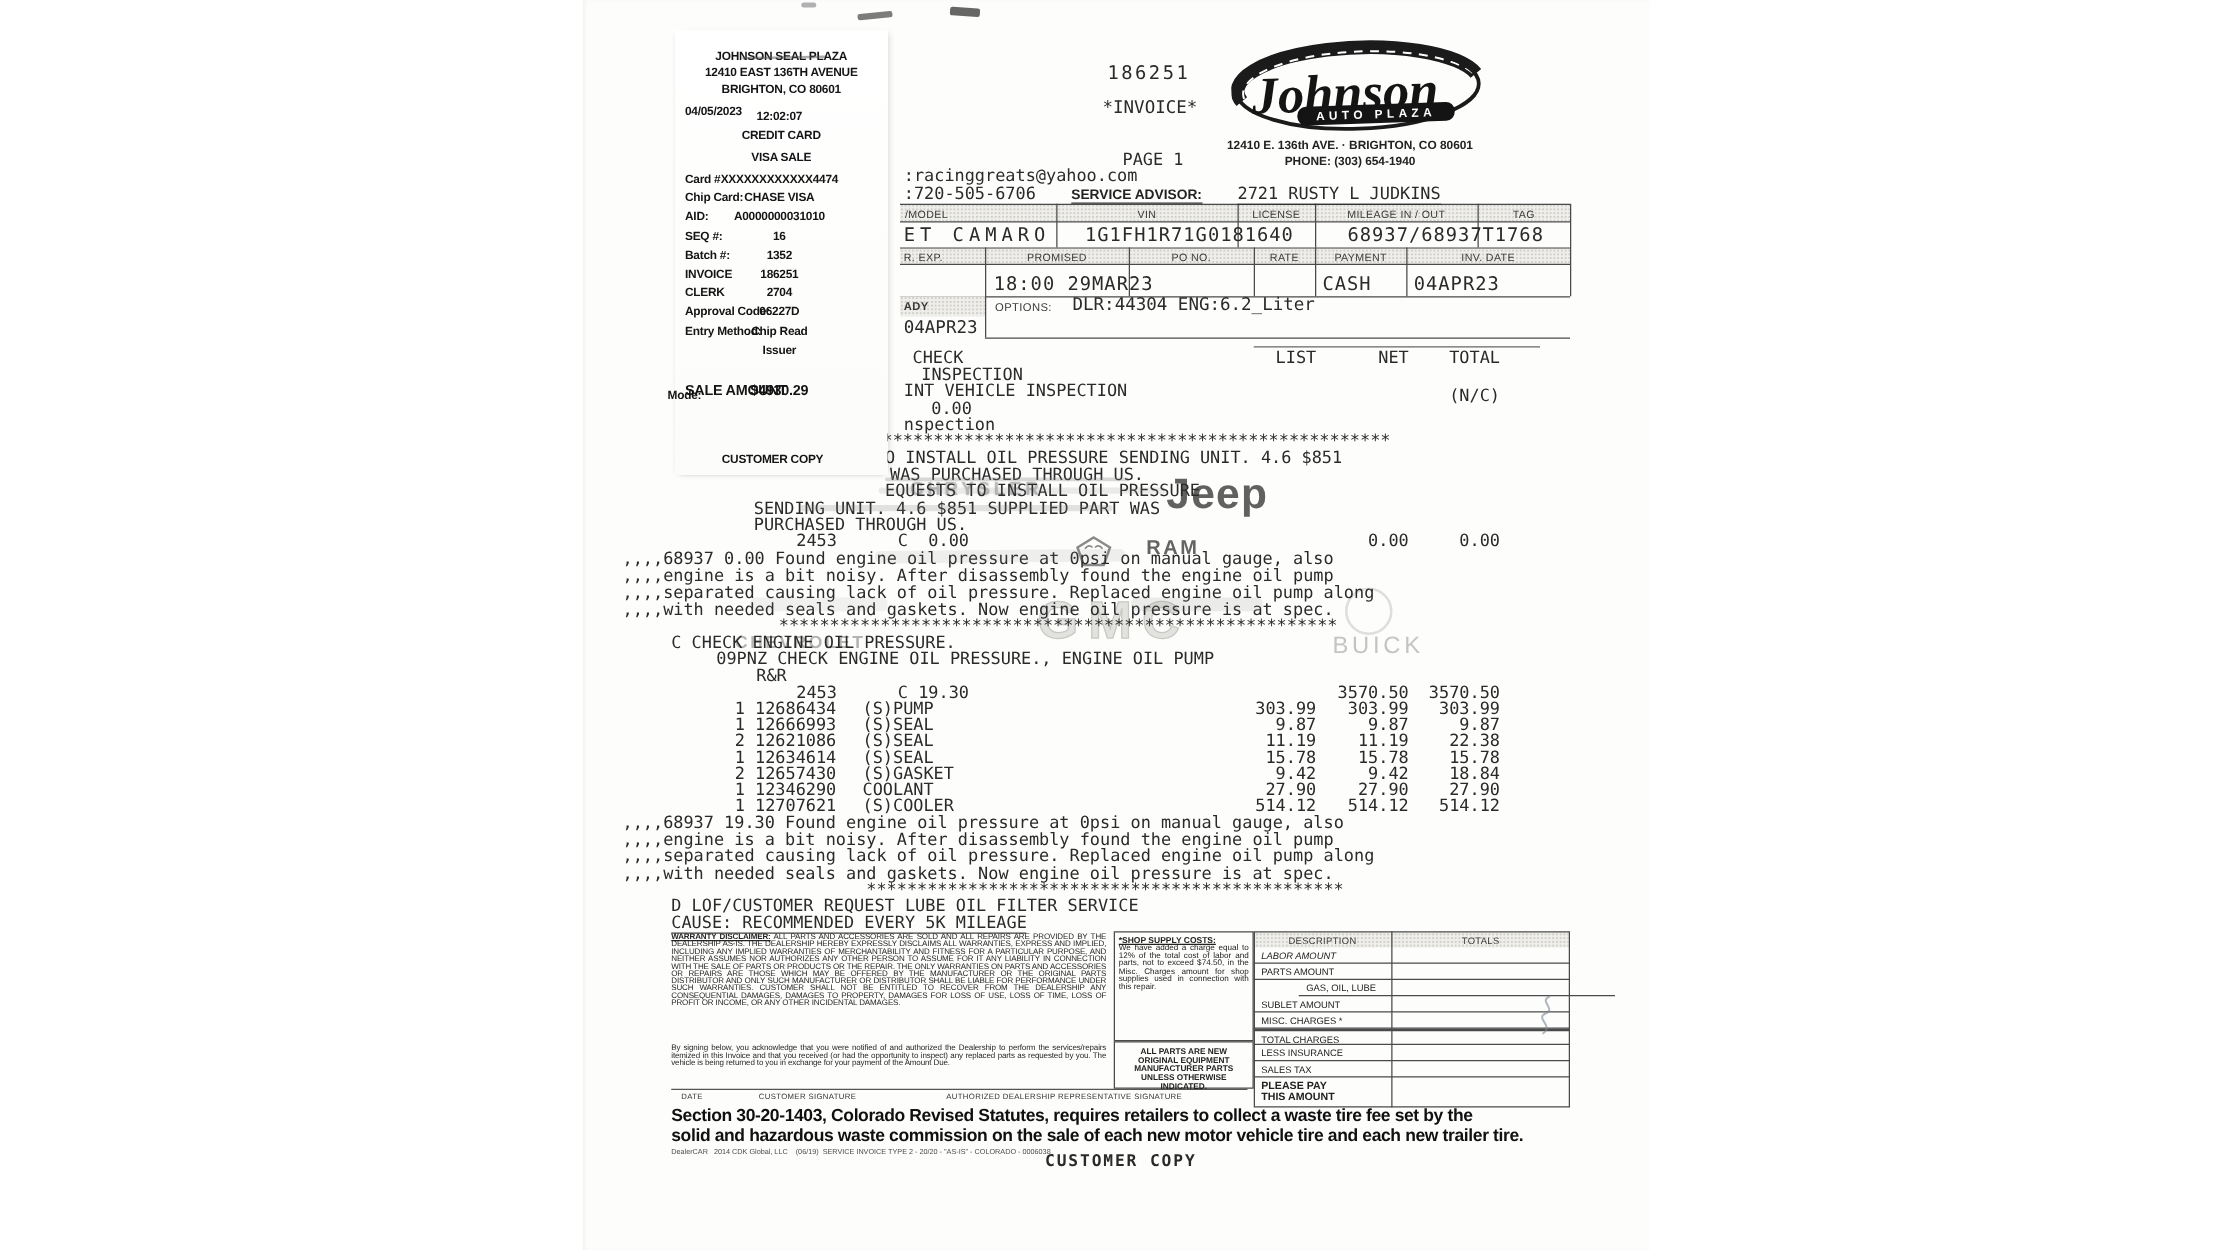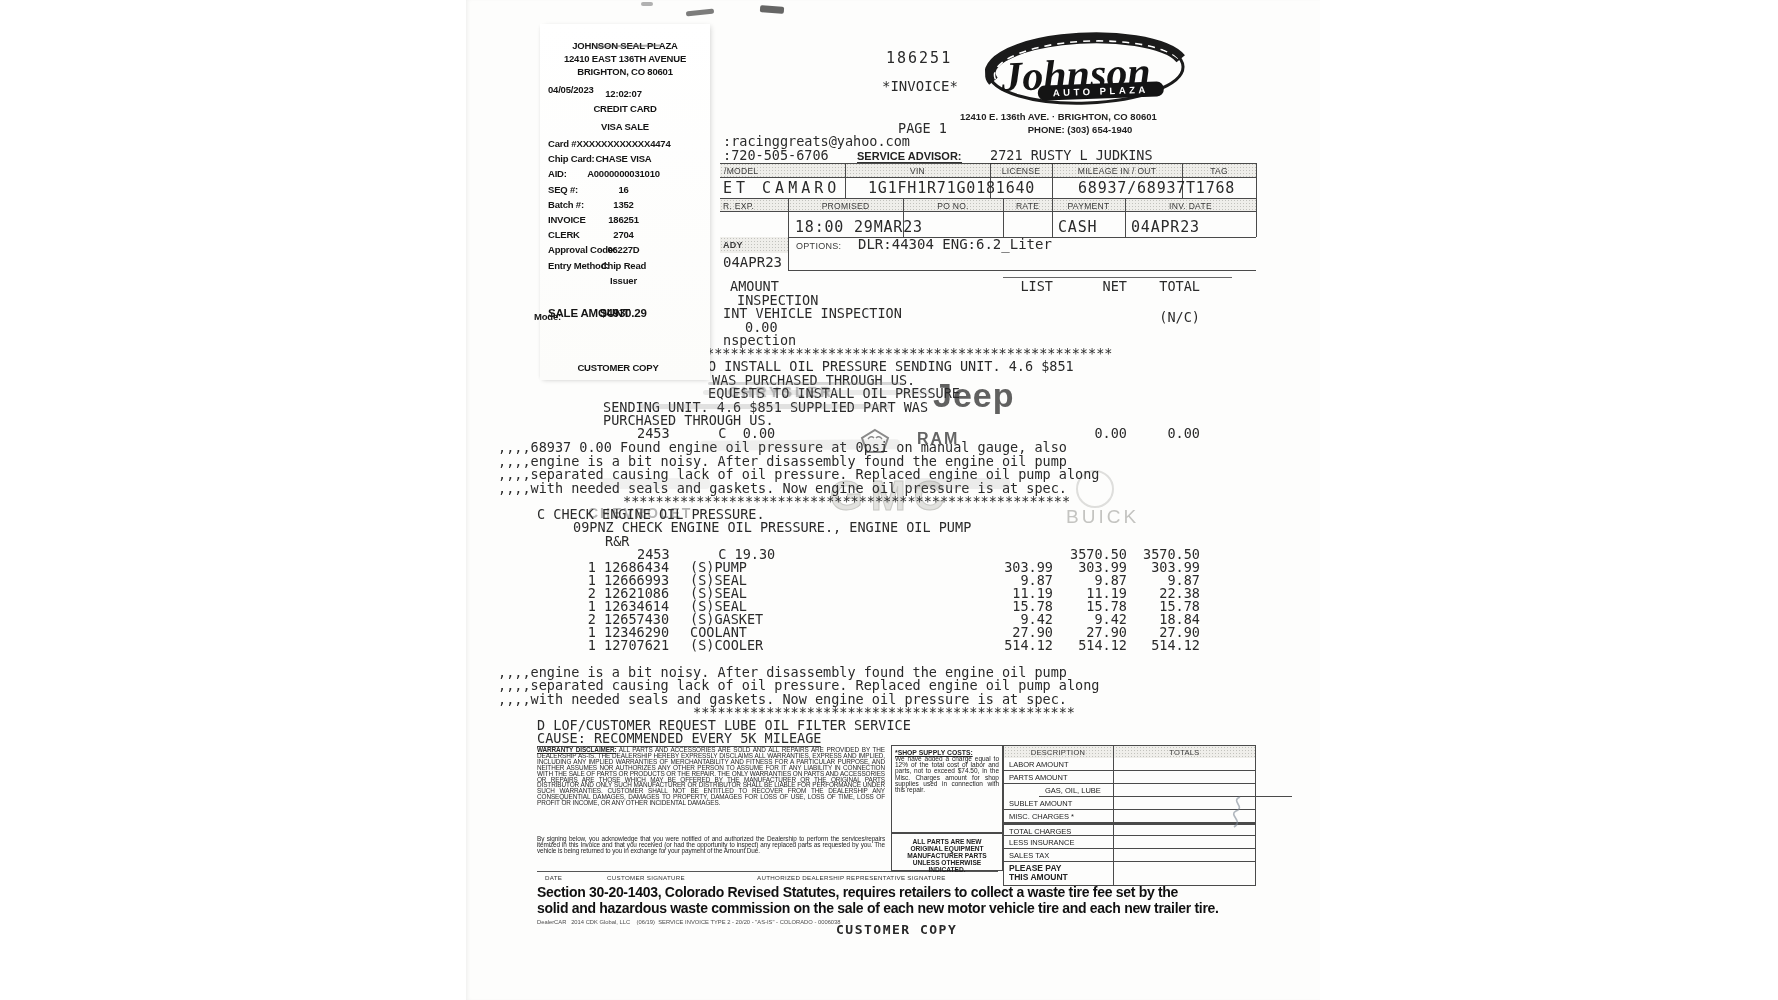--- a/index.html
+++ b/index.html
@@ -65,21 +65,21 @@
   <div class="mono" style="left:898px;top:122px;">PAGE 1</div>
 
   <svg class="abs" style="left:985px;top:26px;z-index:2;transform:rotate(-2deg);" width="202" height="84" viewBox="0 0 202 84">
     <path d="M8,52 A 97,32 0 0 1 196,36" fill="none" stroke="#1b1b1b" stroke-width="11"></path>
     <path d="M10,50 A 95,31 0 0 1 194,36" fill="none" stroke="#ffffff" stroke-width="1.6" stroke-dasharray="7,6"></path>
     <ellipse cx="101" cy="44" rx="97" ry="33" fill="none" stroke="#1b1b1b" stroke-width="3"></ellipse>
     <text x="16" y="62" font-family="Liberation Serif, serif" font-size="42" font-weight="bold" font-style="italic" fill="#141414">Johnson</text>
     <rect x="52" y="58" width="126" height="15" rx="7" fill="#141414"></rect>
     <text x="115" y="69" text-anchor="middle" font-family="Liberation Sans, sans-serif" font-size="9.5" font-weight="bold" letter-spacing="3.5" fill="#ffffff">AUTO PLAZA</text>
   </svg>
-  <div class="abs" style="left:960px;top:111px;width:240px;text-align:left;font-size:9.5px;font-weight:600;color:#222;z-index:2;">12410 E. 136th AVE.  ·  BRIGHTON, CO 80601</div>
+  <div class="abs" style="left:960px;top:111px;width:240px;text-align:center;font-size:9.5px;font-weight:600;color:#222;z-index:2;">12410 E. 136th AVE.  ·  BRIGHTON, CO 80601</div>
   <div class="abs" style="left:960px;top:124px;width:240px;text-align:center;font-size:9.5px;font-weight:600;color:#222;z-index:2;">PHONE: (303) 654-1940</div>
 
   <div class="mono" style="left:723px;top:135px;">:racinggreats@yahoo.com</div>
   <div class="mono" style="left:723px;top:149px;">:720-505-6706</div>
   <div class="abs" style="left:857px;top:150px;font-size:11px;font-weight:bold;color:#222;border-bottom:1px solid #333;z-index:2;">SERVICE ADVISOR:</div>
   <div class="mono" style="left:990px;top:149px;border-bottom:1px solid #333;">2721 RUSTY L JUDKINS</div>
 
   <div class="shade" style="left:720px;top:163px;width:536px;height:14px;"></div>
   <div class="hl" style="left:720px;top:163px;width:536px;"></div>
   <div class="hl" style="left:720px;top:177px;width:536px;"></div>
@@ -119,21 +119,21 @@
 
   <div class="shade" style="left:720px;top:237px;width:68px;height:16px;"></div>
   <div class="vl" style="left:788px;top:237px;height:33px;"></div>
   <div class="th" style="left:723px;top:240px;text-align:left;font-size:9px;font-weight:600;">ADY</div>
   <div class="th" style="left:796px;top:241px;text-align:left;font-size:9px;">OPTIONS:</div>
   <div class="mono" style="left:858px;top:238px;font-size:14px;">DLR:44304 ENG:6.2_Liter</div>
   <div class="mono" style="left:723px;top:256px;font-size:14px;">04APR23</div>
   <div class="hl" style="left:788px;top:270px;width:468px;"></div>
   <div class="hl" style="left:1003px;top:277px;width:229px;background:#666;"></div>
 
-  <div class="mono" style="left:730px;top:280px;">AMOUNT</div>
+  <div class="mono" style="left:730px;top:280px;">CHECK</div>
   <div class="rn" style="left:973px;top:280px;">LIST</div>
   <div class="rn" style="left:1047px;top:280px;">NET</div>
   <div class="rn" style="left:1120px;top:280px;">TOTAL</div>
 
   <div class="mono" style="left:737px;top:294px;">INSPECTION</div>
   <div class="mono" style="left:723px;top:307px;">INT VEHICLE INSPECTION</div>
   <div class="rn" style="left:1120px;top:311px;">(N/C)</div>
   <div class="mono" style="left:745px;top:321px;">0.00</div>
   <div class="mono" style="left:723px;top:334px;">nspection</div>
   <div class="mono" style="left:706px;top:347px;">**************************************************</div>
@@ -209,20 +209,21 @@
   </div>
   <div>
     <div class="rn" style="left:582px;top:639px;width:14px;">1</div>
     <div class="mono" style="left:604px;top:639px;">12707621</div>
     <div class="mono" style="left:690px;top:639px;">(S)COOLER</div>
     <div class="rn" style="left:973px;top:639px;">514.12</div>
     <div class="rn" style="left:1047px;top:639px;">514.12</div>
     <div class="rn" style="left:1120px;top:639px;">514.12</div>
   </div>
 
+  <div class="mono" style="left:498px;top:652px;">,,,,68937 19.30 Found engine oil pressure at 0psi on manual gauge, also</div>
   <div class="mono" style="left:498px;top:666px;">,,,,engine is a bit noisy. After disassembly found the engine oil pump</div>
   <div class="mono" style="left:498px;top:679px;">,,,,separated causing lack of oil pressure. Replaced engine oil pump along</div>
   <div class="mono" style="left:498px;top:693px;">,,,,with needed seals and gaskets. Now engine oil pressure is at spec.</div>
   <div class="mono" style="left:693px;top:706px;">***********************************************</div>
 
   <div class="mono" style="left:537px;top:719px;">D LOF/CUSTOMER REQUEST LUBE OIL FILTER SERVICE</div>
   <div class="mono" style="left:537px;top:732px;border-bottom:1px solid #444;">CAUSE: RECOMMENDED EVERY 5K MILEAGE</div>
 
   <div class="tiny" style="left:537px;top:747px;width:348px;font-size:6.4px;">
     <span style="font-weight:bold;text-decoration:underline;">WARRANTY DISCLAIMER:</span><span> ALL PARTS AND ACCESSORIES ARE SOLD AND ALL REPAIRS ARE PROVIDED BY THE DEALERSHIP AS-IS. THE DEALERSHIP HEREBY EXPRESSLY DISCLAIMS ALL WARRANTIES, EXPRESS AND IMPLIED, INCLUDING ANY IMPLIED WARRANTIES OF MERCHANTABILITY AND FITNESS FOR A PARTICULAR PURPOSE, AND NEITHER ASSUMES NOR AUTHORIZES ANY OTHER PERSON TO ASSUME FOR IT ANY LIABILITY IN CONNECTION WITH THE SALE OF PARTS OR PRODUCTS OR THE REPAIR. THE ONLY WARRANTIES ON PARTS AND ACCESSORIES OR REPAIRS ARE THOSE WHICH MAY BE OFFERED BY THE MANUFACTURER OR THE ORIGINAL PARTS DISTRIBUTOR AND ONLY SUCH MANUFACTURER OR DISTRIBUTOR SHALL BE LIABLE FOR PERFORMANCE UNDER SUCH WARRANTIES. CUSTOMER SHALL NOT BE ENTITLED TO RECOVER FROM THE DEALERSHIP ANY CONSEQUENTIAL DAMAGES, DAMAGES TO PROPERTY, DAMAGES FOR LOSS OF USE, LOSS OF TIME, LOSS OF PROFIT OR INCOME, OR ANY OTHER INCIDENTAL DAMAGES.</span>
@@ -240,21 +241,21 @@
   </div>
   <div class="box" style="left:891px;top:833px;width:112px;height:38px;padding:4px 6px;">
     <div style="font-size:6.6px;line-height:7px;font-weight:bold;text-align:center;">ALL PARTS ARE NEW ORIGINAL EQUIPMENT MANUFACTURER PARTS UNLESS OTHERWISE INDICATED.</div>
   </div>
 
   <div class="box" style="left:1003px;top:745px;width:253px;height:141px;"></div>
   <div class="shade" style="left:1004px;top:746px;width:251px;height:12px;"></div>
   <div class="th" style="left:1003px;top:748px;width:110px;font-size:7.5px;">DESCRIPTION</div>
   <div class="th" style="left:1113px;top:748px;width:143px;font-size:7.5px;">TOTALS</div>
   <div class="vl" style="left:1113px;top:745px;height:141px;"></div>
-  <div class="trow" style="top:758px;">
+  <div class="trow" style="top:758px;font-style:italic;">
       <span>LABOR AMOUNT</span>
     </div>
   <div class="trow" style="top:771px;">
       <span>PARTS AMOUNT</span>
     </div>
   <div class="trow" style="top:784px;margin-left:36px;">
       <span>GAS, OIL, LUBE</span>
     </div>
   <div class="trow" style="top:797px;">
       <span>SUBLET AMOUNT</span>

